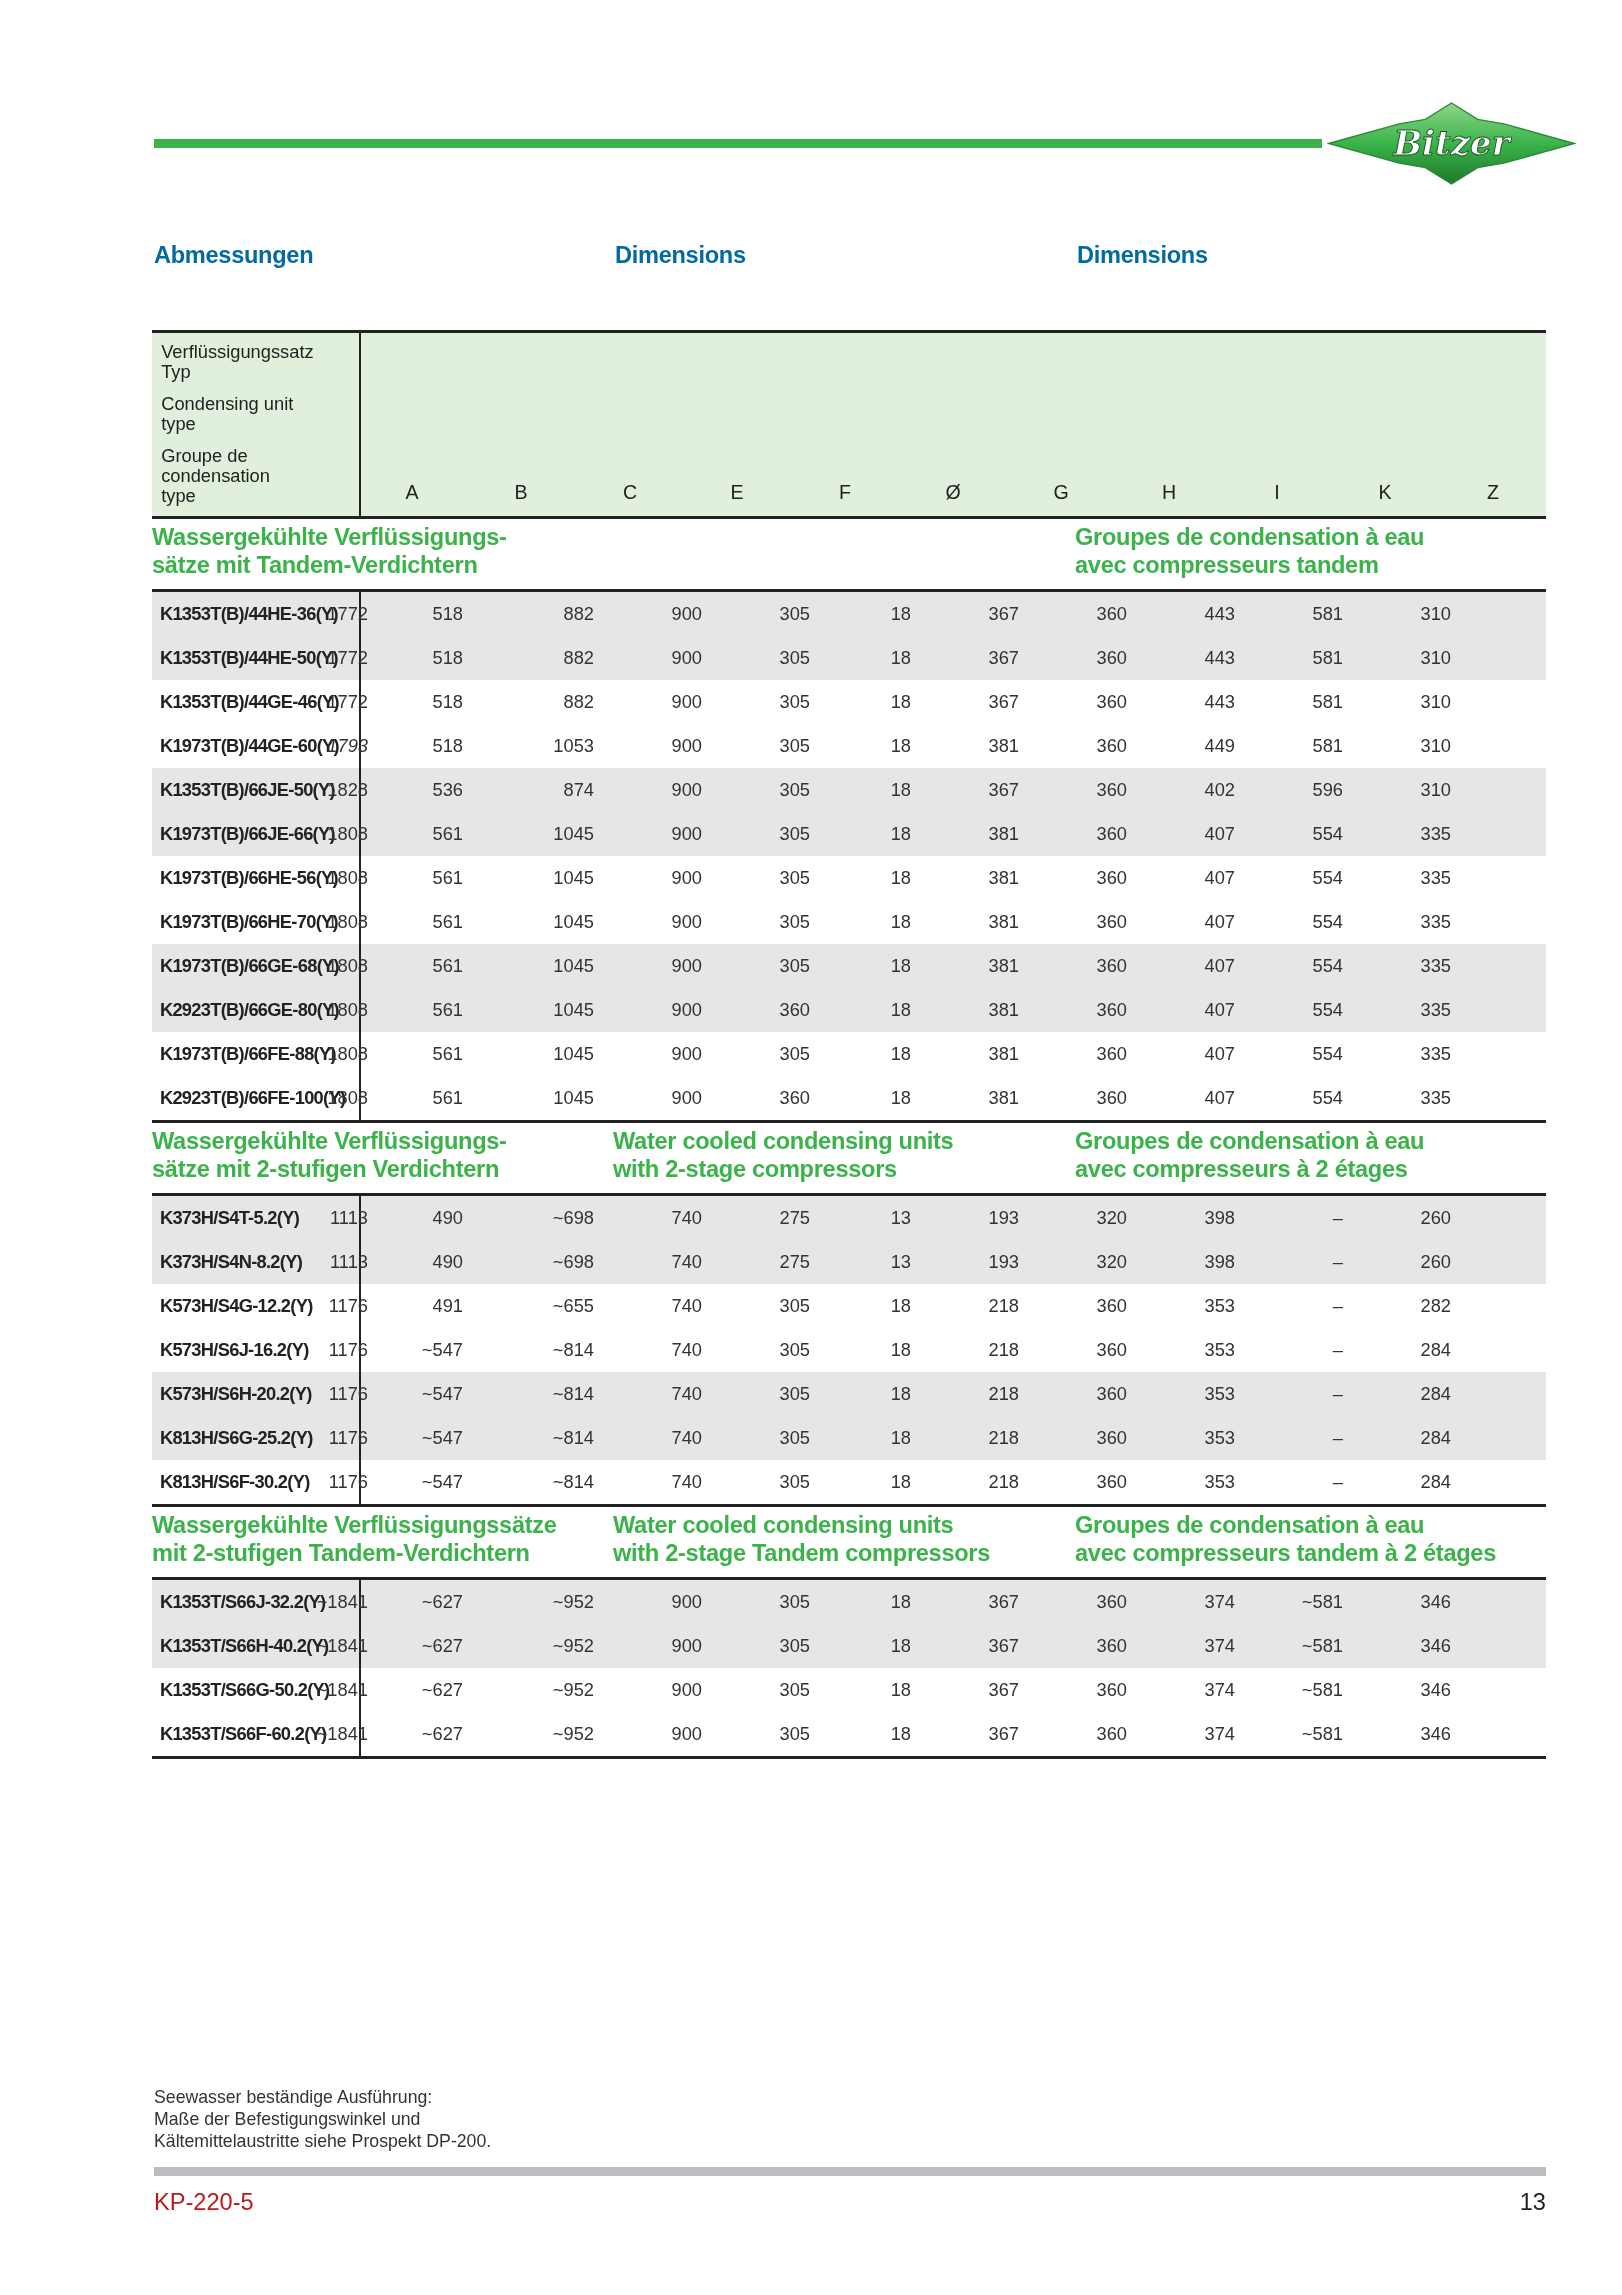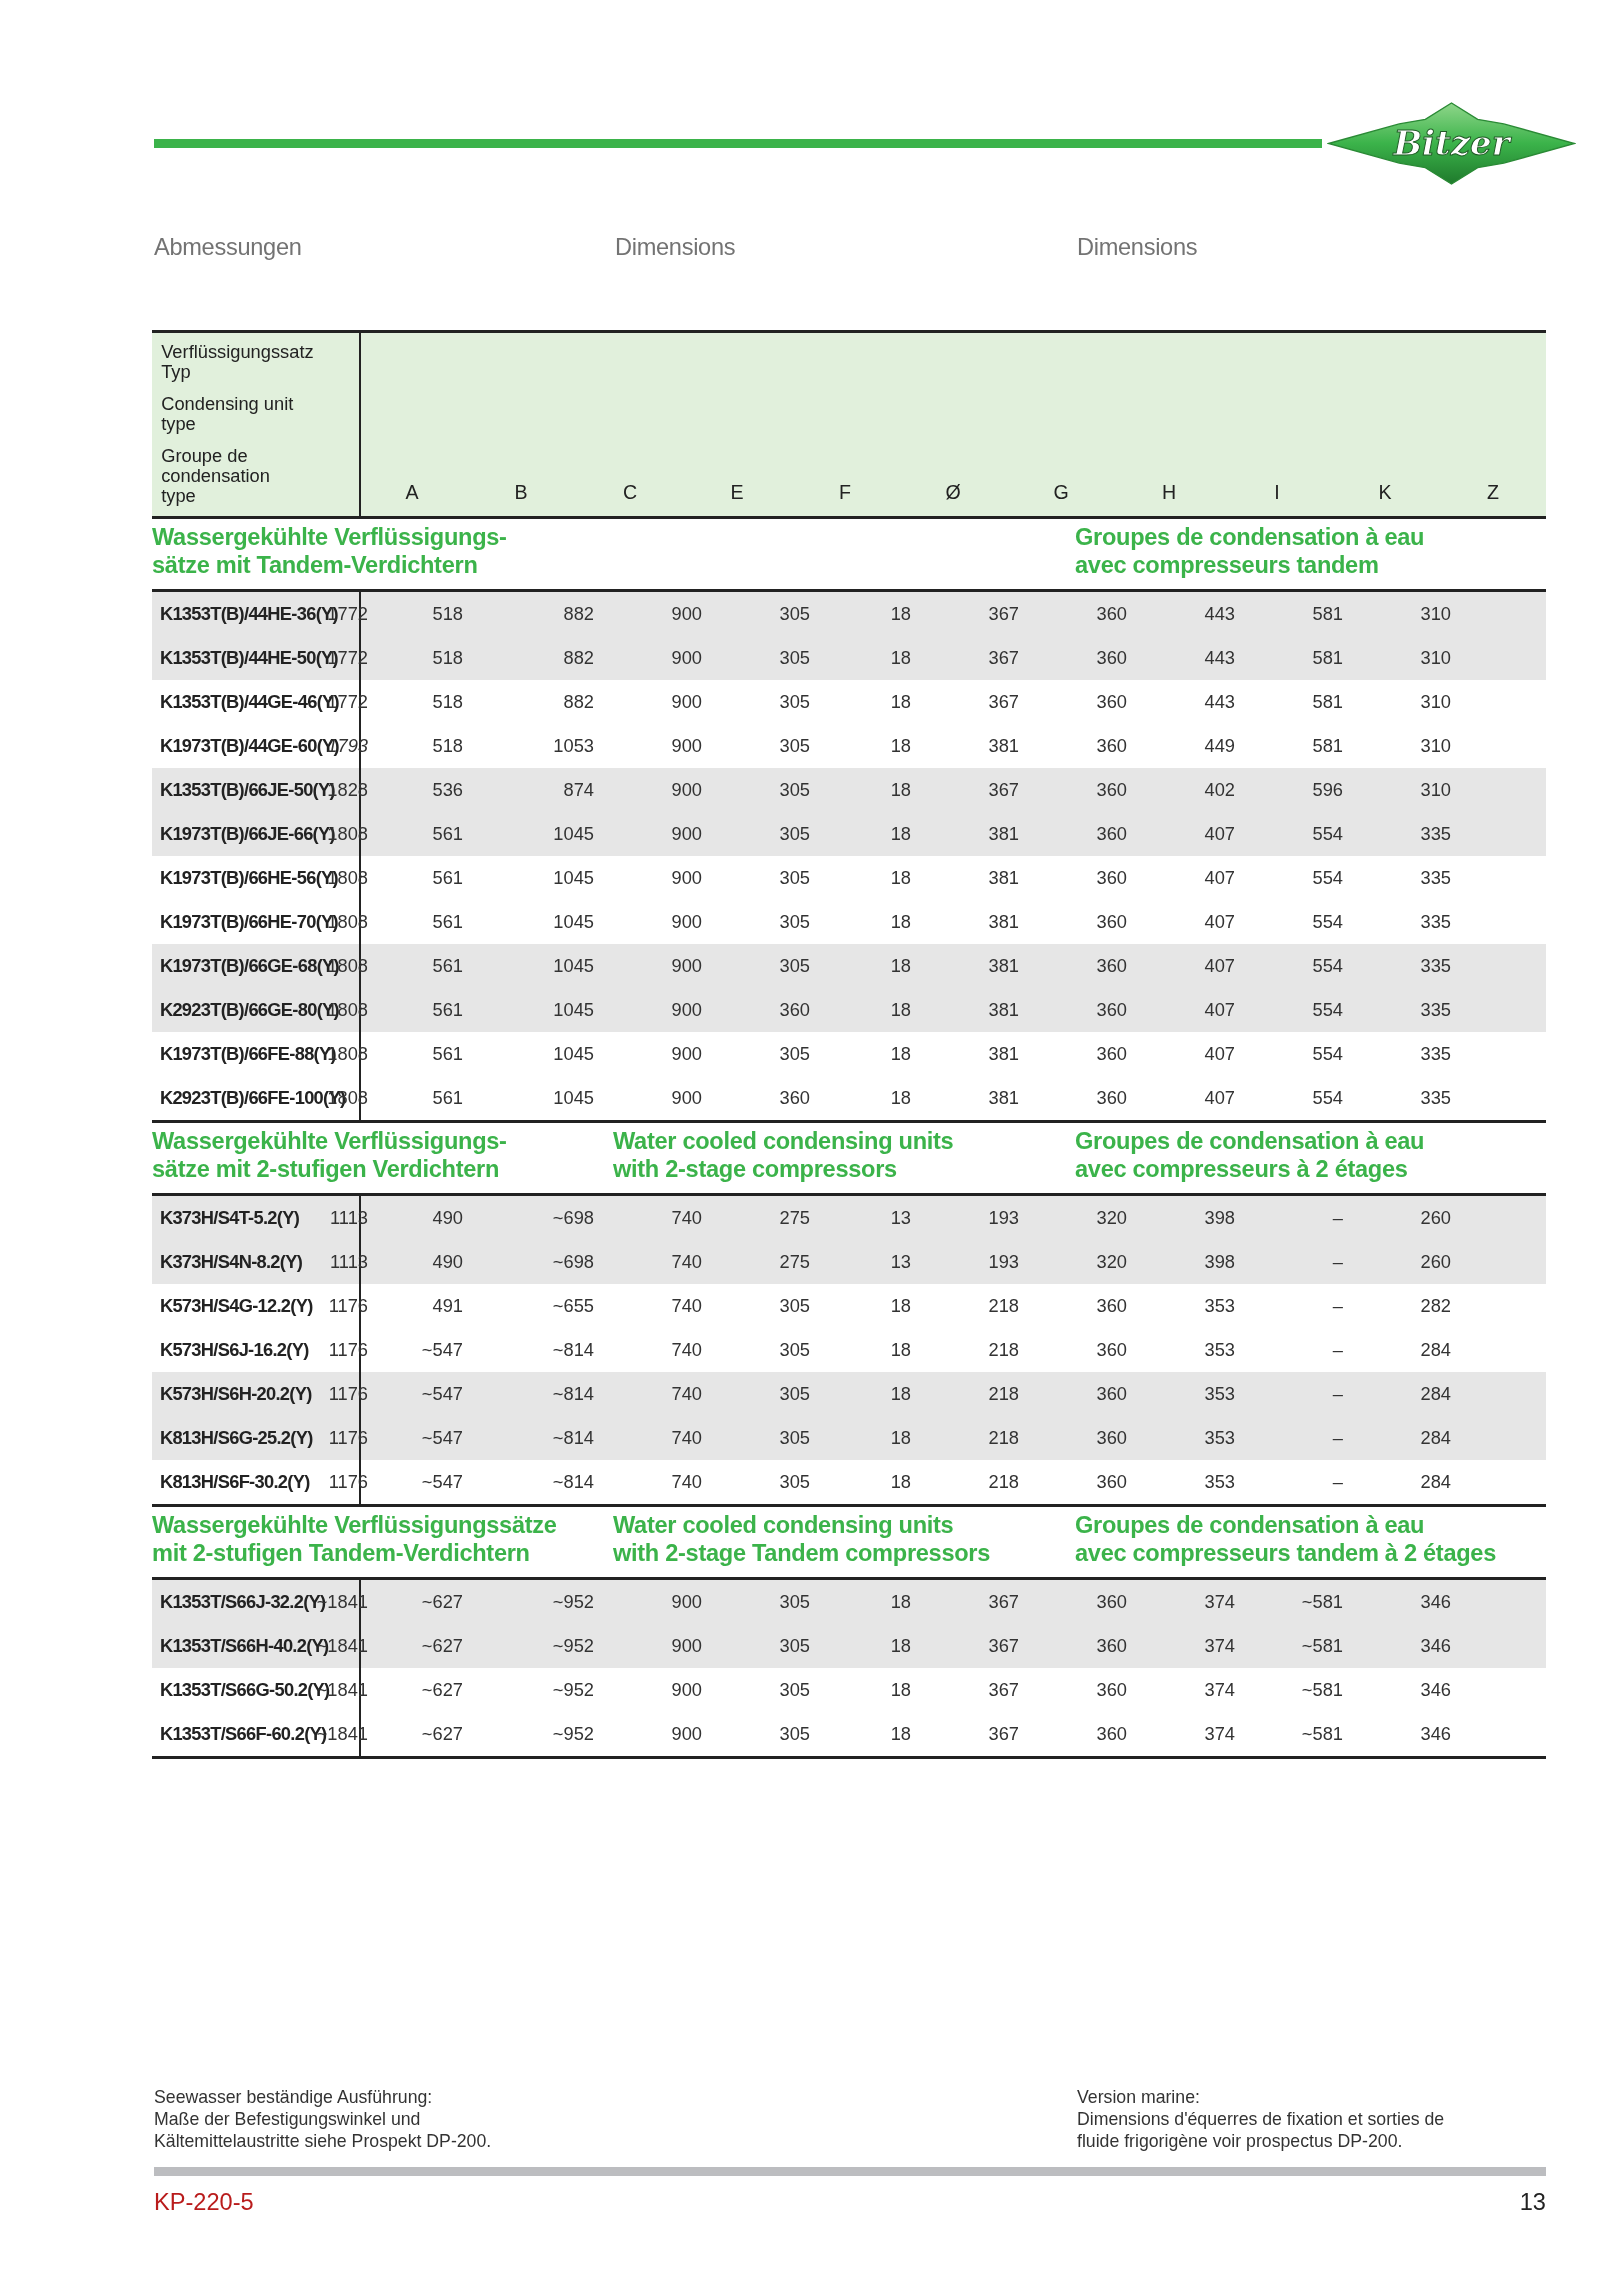--- a/index.html
+++ b/index.html
@@ -1,20 +1,20 @@
 <!DOCTYPE html>
 <html style="font-size:10.5px"><head>
 <meta charset="utf-8">
 <style>
   html, body { margin: 0; padding: 0; background: #ffffff; }
   body { width: 1622px; height: 2295px; position: relative; font-family: "Liberation Sans", sans-serif; color: #222; overflow: hidden; }
   .topbar { position: absolute; left: 154px; top: 139px; width: 1168px; height: 9.2px; background: #3bb34a; }
   .logo { position: absolute; left: 1327px; top: 101px; width: 249px; height: 85px; }
   .titles { position: absolute; top: 226px; left: 154px; width: 1394px; height: 33px; }
-  .titles span { position: absolute; top: 8px; font-weight: normal; font-size: 23.6px; color: #737373; letter-spacing: -0.3px; }
+  .titles span { position: absolute; top: 16px; font-weight: bold; font-size: 23.6px; color: #0369a1; letter-spacing: -0.3px; }
   .table-wrap { position: absolute; left: 152px; top: 330px; width: 1394px; }
   .hdr { position: relative; height: 183px; background: #e1f0dc; border-top: 3.3px solid #222; border-bottom: 3.3px solid #222; }
   .hdr .left { position: absolute; left: 0; top: 0; width: 209px; height: 100%; border-right: 2px solid #222; box-sizing: border-box; padding: 9.2px 0 0 9.2px; font-size: 18.3px; line-height: 20px; }
   .hdr .left div { margin-bottom: 11.8px; }
   .hdr .units { position: absolute; left: 718px; top: 10.5px; font-size: 18.3px; line-height: 20px; }
   .hdr .units div { height: 52px; }
   .hdr .col-letter { position: absolute; bottom: 11.8px; font-size: 19.6px; width: 52px; text-align: center; }
   .section-title { position: relative; height: 70px; border-bottom: 3.3px solid #222; }
   .section-title span { position: absolute; top: 5.2px; font-weight: bold; font-size: 23.6px; line-height: 27.5px; color: #3bb34a; letter-spacing: -0.3px; white-space: pre-line; }
   .row { position: relative; height: 44px; }
@@ -419,20 +419,17 @@
         <span class="cell" style="left: 1119px;">~581</span>
         <span class="cell" style="left: 1227px;">346</span>
       </div>
     </div>
 </div>
 
 <div class="notes">
   <div class="col" style="left:0">Seewasser beständige Ausführung:
 Maße der Befestigungswinkel und
 Kältemittelaustritte siehe Prospekt DP-200.</div>
-  <div class="col" style="left:923px">Version marine:
-Dimensions d'équerres  de fixation et sorties de
-fluide frigorigène voir prospectus DP-200.</div>
 </div>
 <div class="greybar"></div>
 <div class="footer-left">KP-220-5</div>
 <div class="footer-right">13</div>
 
 
 </body></html>

